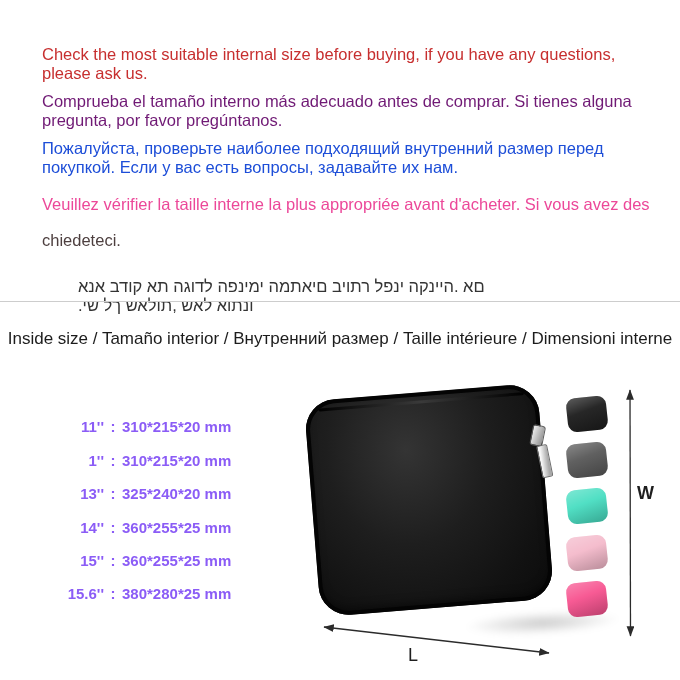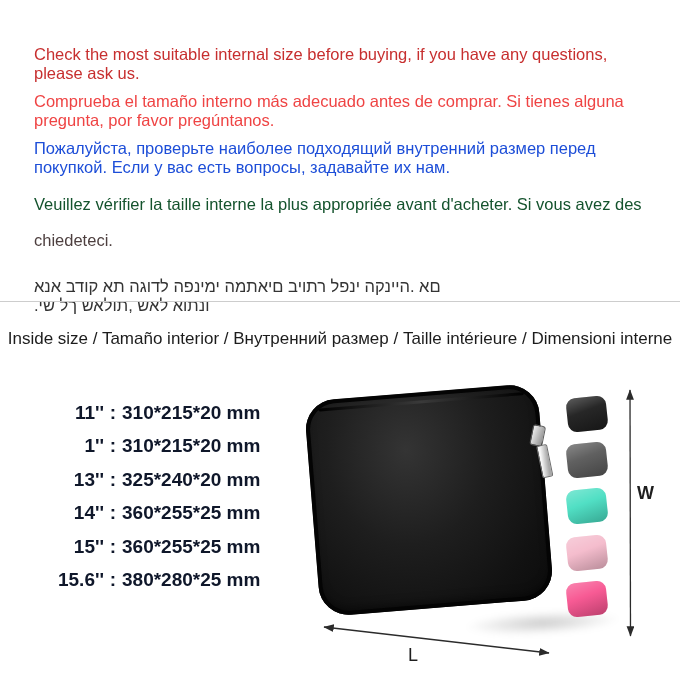--- a/index.html
+++ b/index.html
@@ -2,39 +2,39 @@
 <html><head>
 <meta charset="utf-8">
 <style>
   html,body { margin:0; padding:0; }
   .canvas {
     position:relative; width:680px; height:680px; background:#ffffff;
     font-family:"Liberation Sans", sans-serif; overflow:hidden;
   }
   
   .notice {
-    position:absolute; left:34px; font-size:16.5px; line-height:19.5px;
+    position:absolute; left:42px; font-size:16.5px; line-height:19.5px;
     white-space:nowrap; letter-spacing:0px;
   }
   .notice-en { top:28px; }
   .notice-es { top:75px; }
   .notice-ru { top:122px; }
   .notice-fr { top:168px; }
   .notice-it { top:214px; }
-  .notice-he { top:260px; unicode-bidi:bidi-override; direction:ltr; }
+  .notice-he { top:260px; unicode-bidi:bidi-override; direction:ltr;margin-left:36px; }
   .notice span { display:block; }
   
   .divider { position:absolute; left:0; top:301px; width:680px; height:1px; background:#cdcdcd; }
   .heading {
     position:absolute; left:0; top:329px; width:680px; text-align:center;
     font-size:17px; color:#1c1c1c; white-space:nowrap;
   }
   
   .sizes { position:absolute; left:42px; top:402px; }
-  .size-row { display:flex; align-items:flex-start; height:33.4px; font-size:19px; font-weight:700; color:#0f172a; }
+  .size-row { display:flex; align-items:flex-end; height:33.4px; font-size:15px; font-weight:700; color:#8b5cf6; }
   .size-label { width:62px; text-align:right; }
   .size-colon { width:18px; text-align:center; font-weight:700; }
   .size-value { white-space:nowrap; }
   
   .sleeve-shadow {
     position:absolute; left:440px; top:608px; width:205px; height:30px;
     background:radial-gradient(closest-side, rgba(0,0,0,0.20), rgba(0,0,0,0) 75%);
     filter:blur(3px); transform:rotate(-3deg);
   }
   .sleeve-wrap { position:absolute; left:312px; top:392px; width:234px; height:216px; transform:rotate(-4.6deg); }
@@ -73,29 +73,29 @@
 </style>
 </head>
 <body>
 
 <div class="canvas">
 
   <p class="notice notice-en" style="color: rgb(199, 47, 47);">
     <span>Check the most suitable internal size before buying, if you have any questions,</span>
     <span>please ask us.</span>
   </p>
-  <p class="notice notice-es" style="color: #ef4444;">
+  <p class="notice notice-es" style="color: #701a75;">
     <span>Comprueba el tamaño interno más adecuado antes de comprar. Si tienes alguna</span>
     <span>pregunta, por favor pregúntanos.</span>
   </p>
   <p class="notice notice-ru" style="color: #1d4ed8;">
     <span>Пожалуйста, проверьте наиболее подходящий внутренний размер перед</span>
     <span>покупкой. Если у вас есть вопросы, задавайте их нам.</span>
   </p>
-  <p class="notice notice-fr" style="color: #14532d; margin-top: 27px;">
+  <p class="notice notice-fr" style="color: #ec4899; margin-top: 27px;">
     <span>Veuillez vérifier la taille interne la plus appropriée avant d'acheter. Si vous avez des</span>
   </p>
   <p class="notice notice-it" style="color: rgb(77, 63, 63);">
     <span>chiedeteci.</span>
   </p>
   <p class="notice notice-he" style="color: rgb(52, 52, 52);">
     <span>םא .היינקה ינפל רתויב םיאתמה ימינפה לדוגה תא קודב אנא</span>
     <span>.ונתוא לאש ,תולאש ךל שי</span>
   </p>
 

